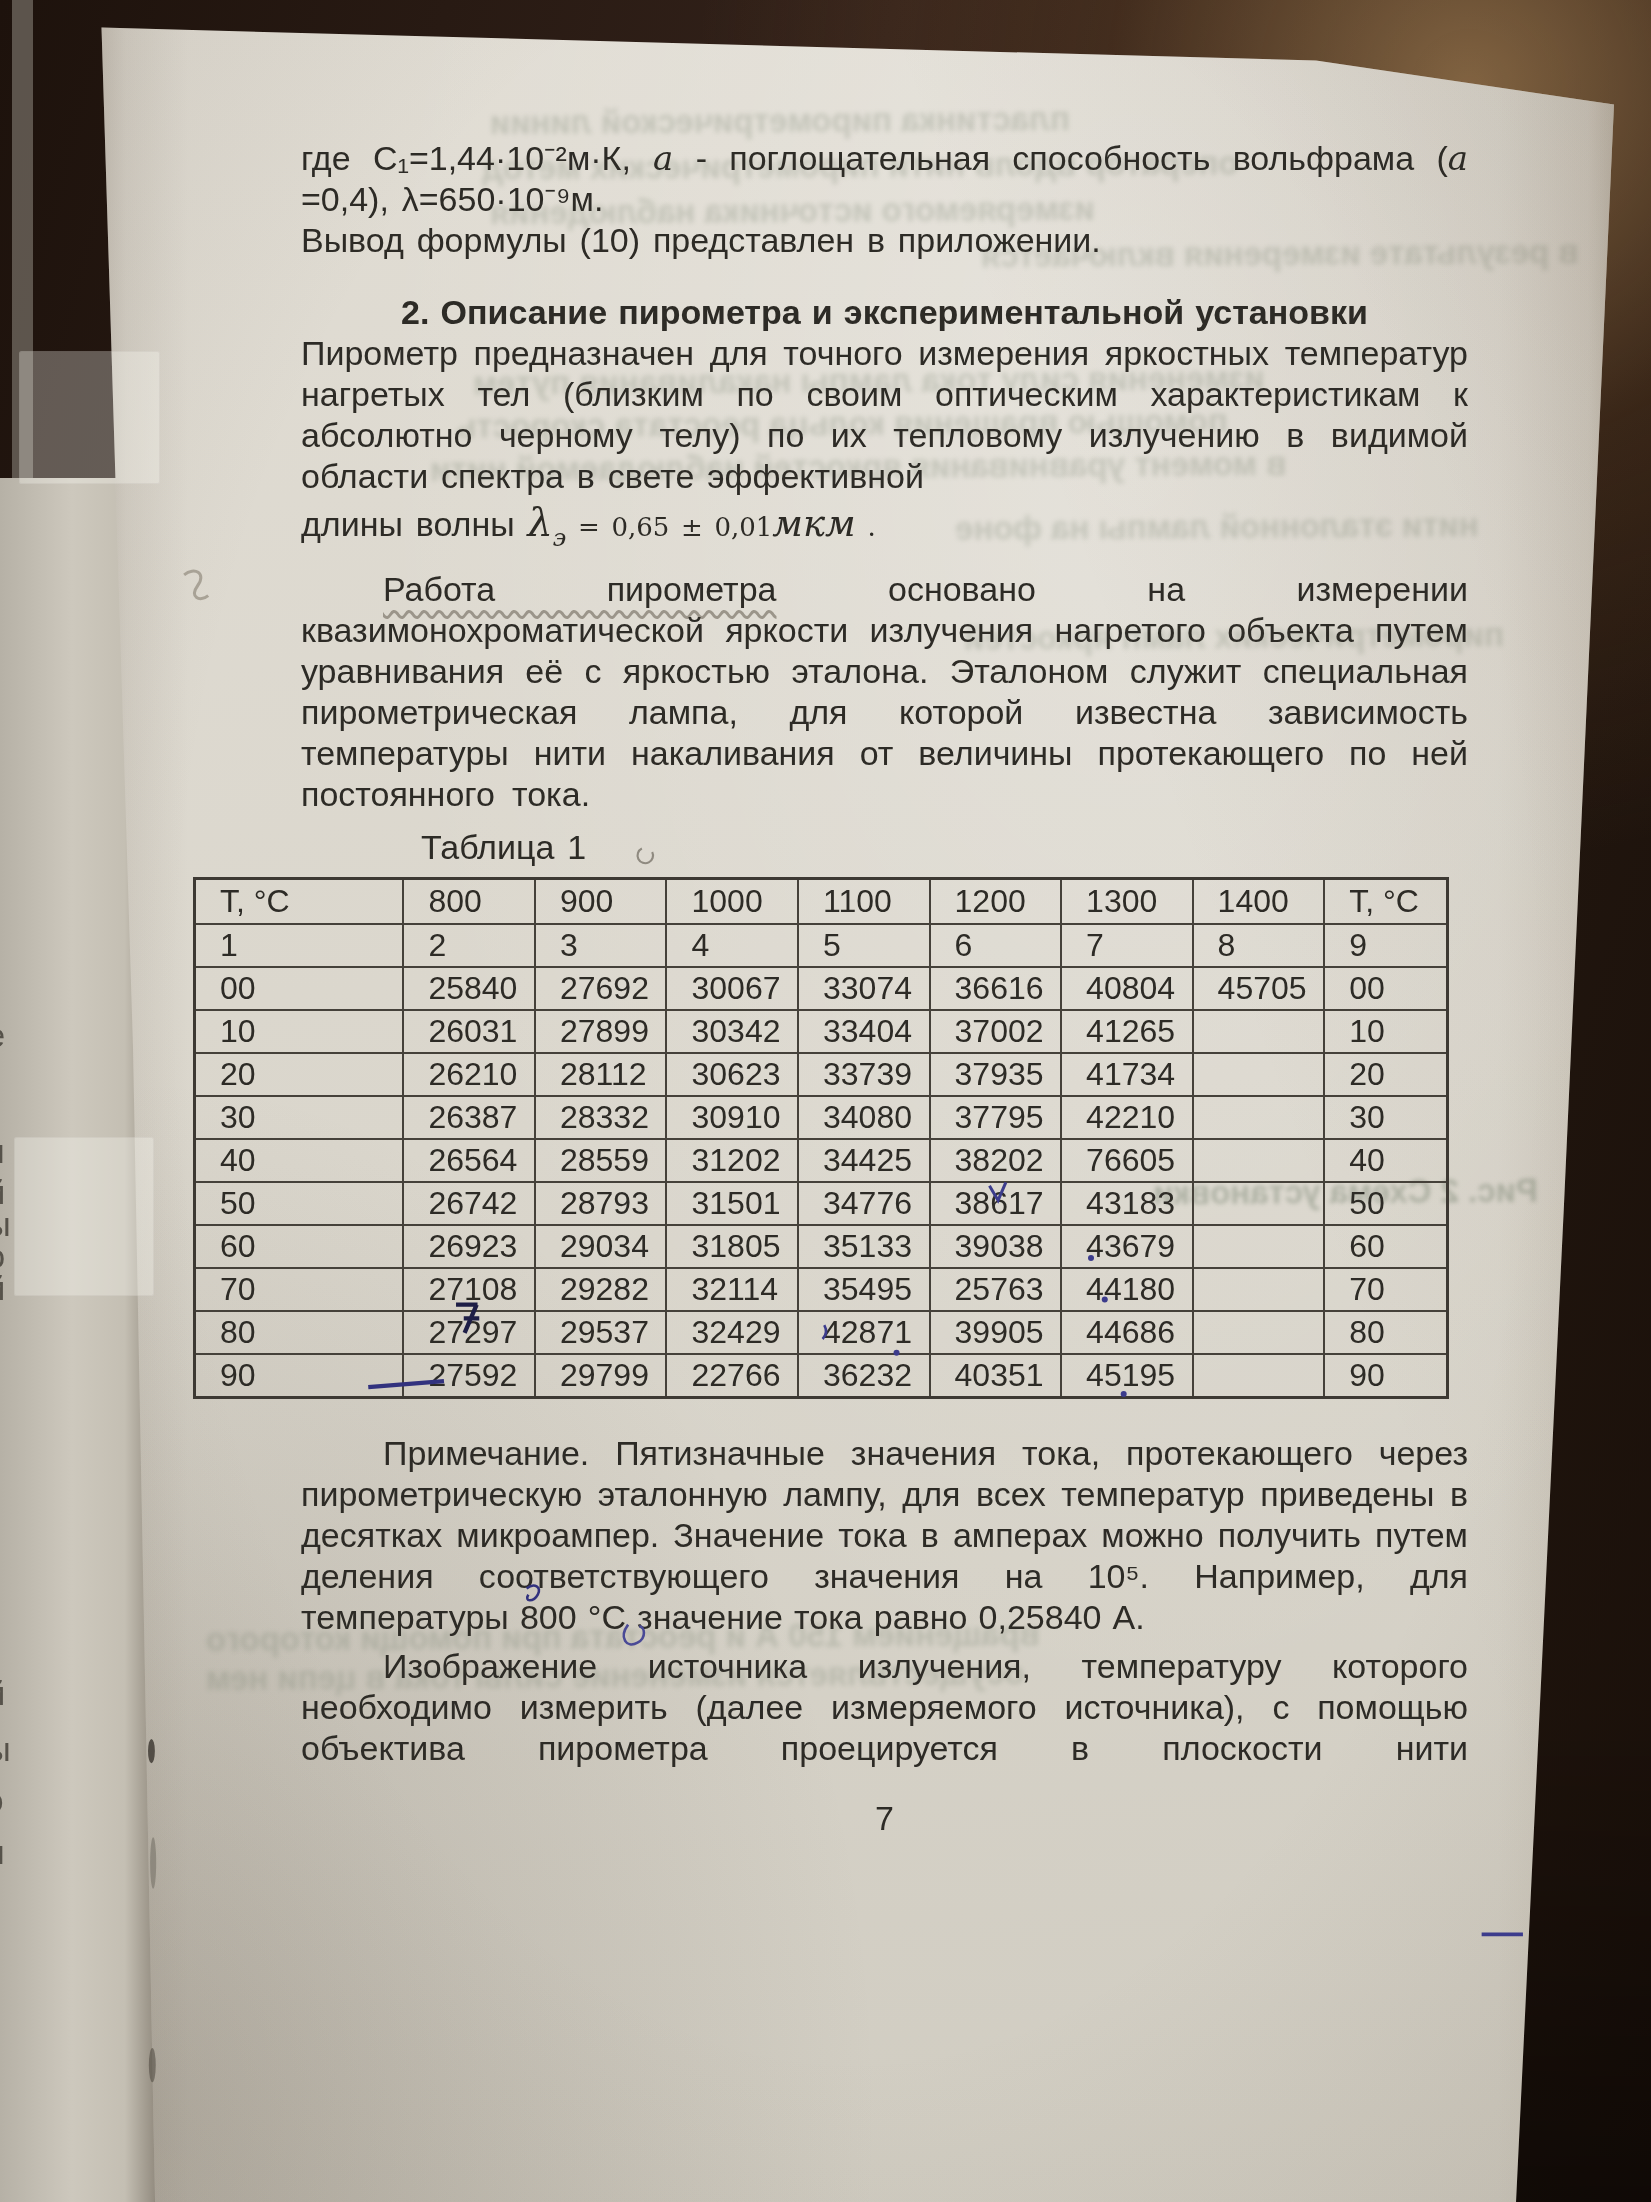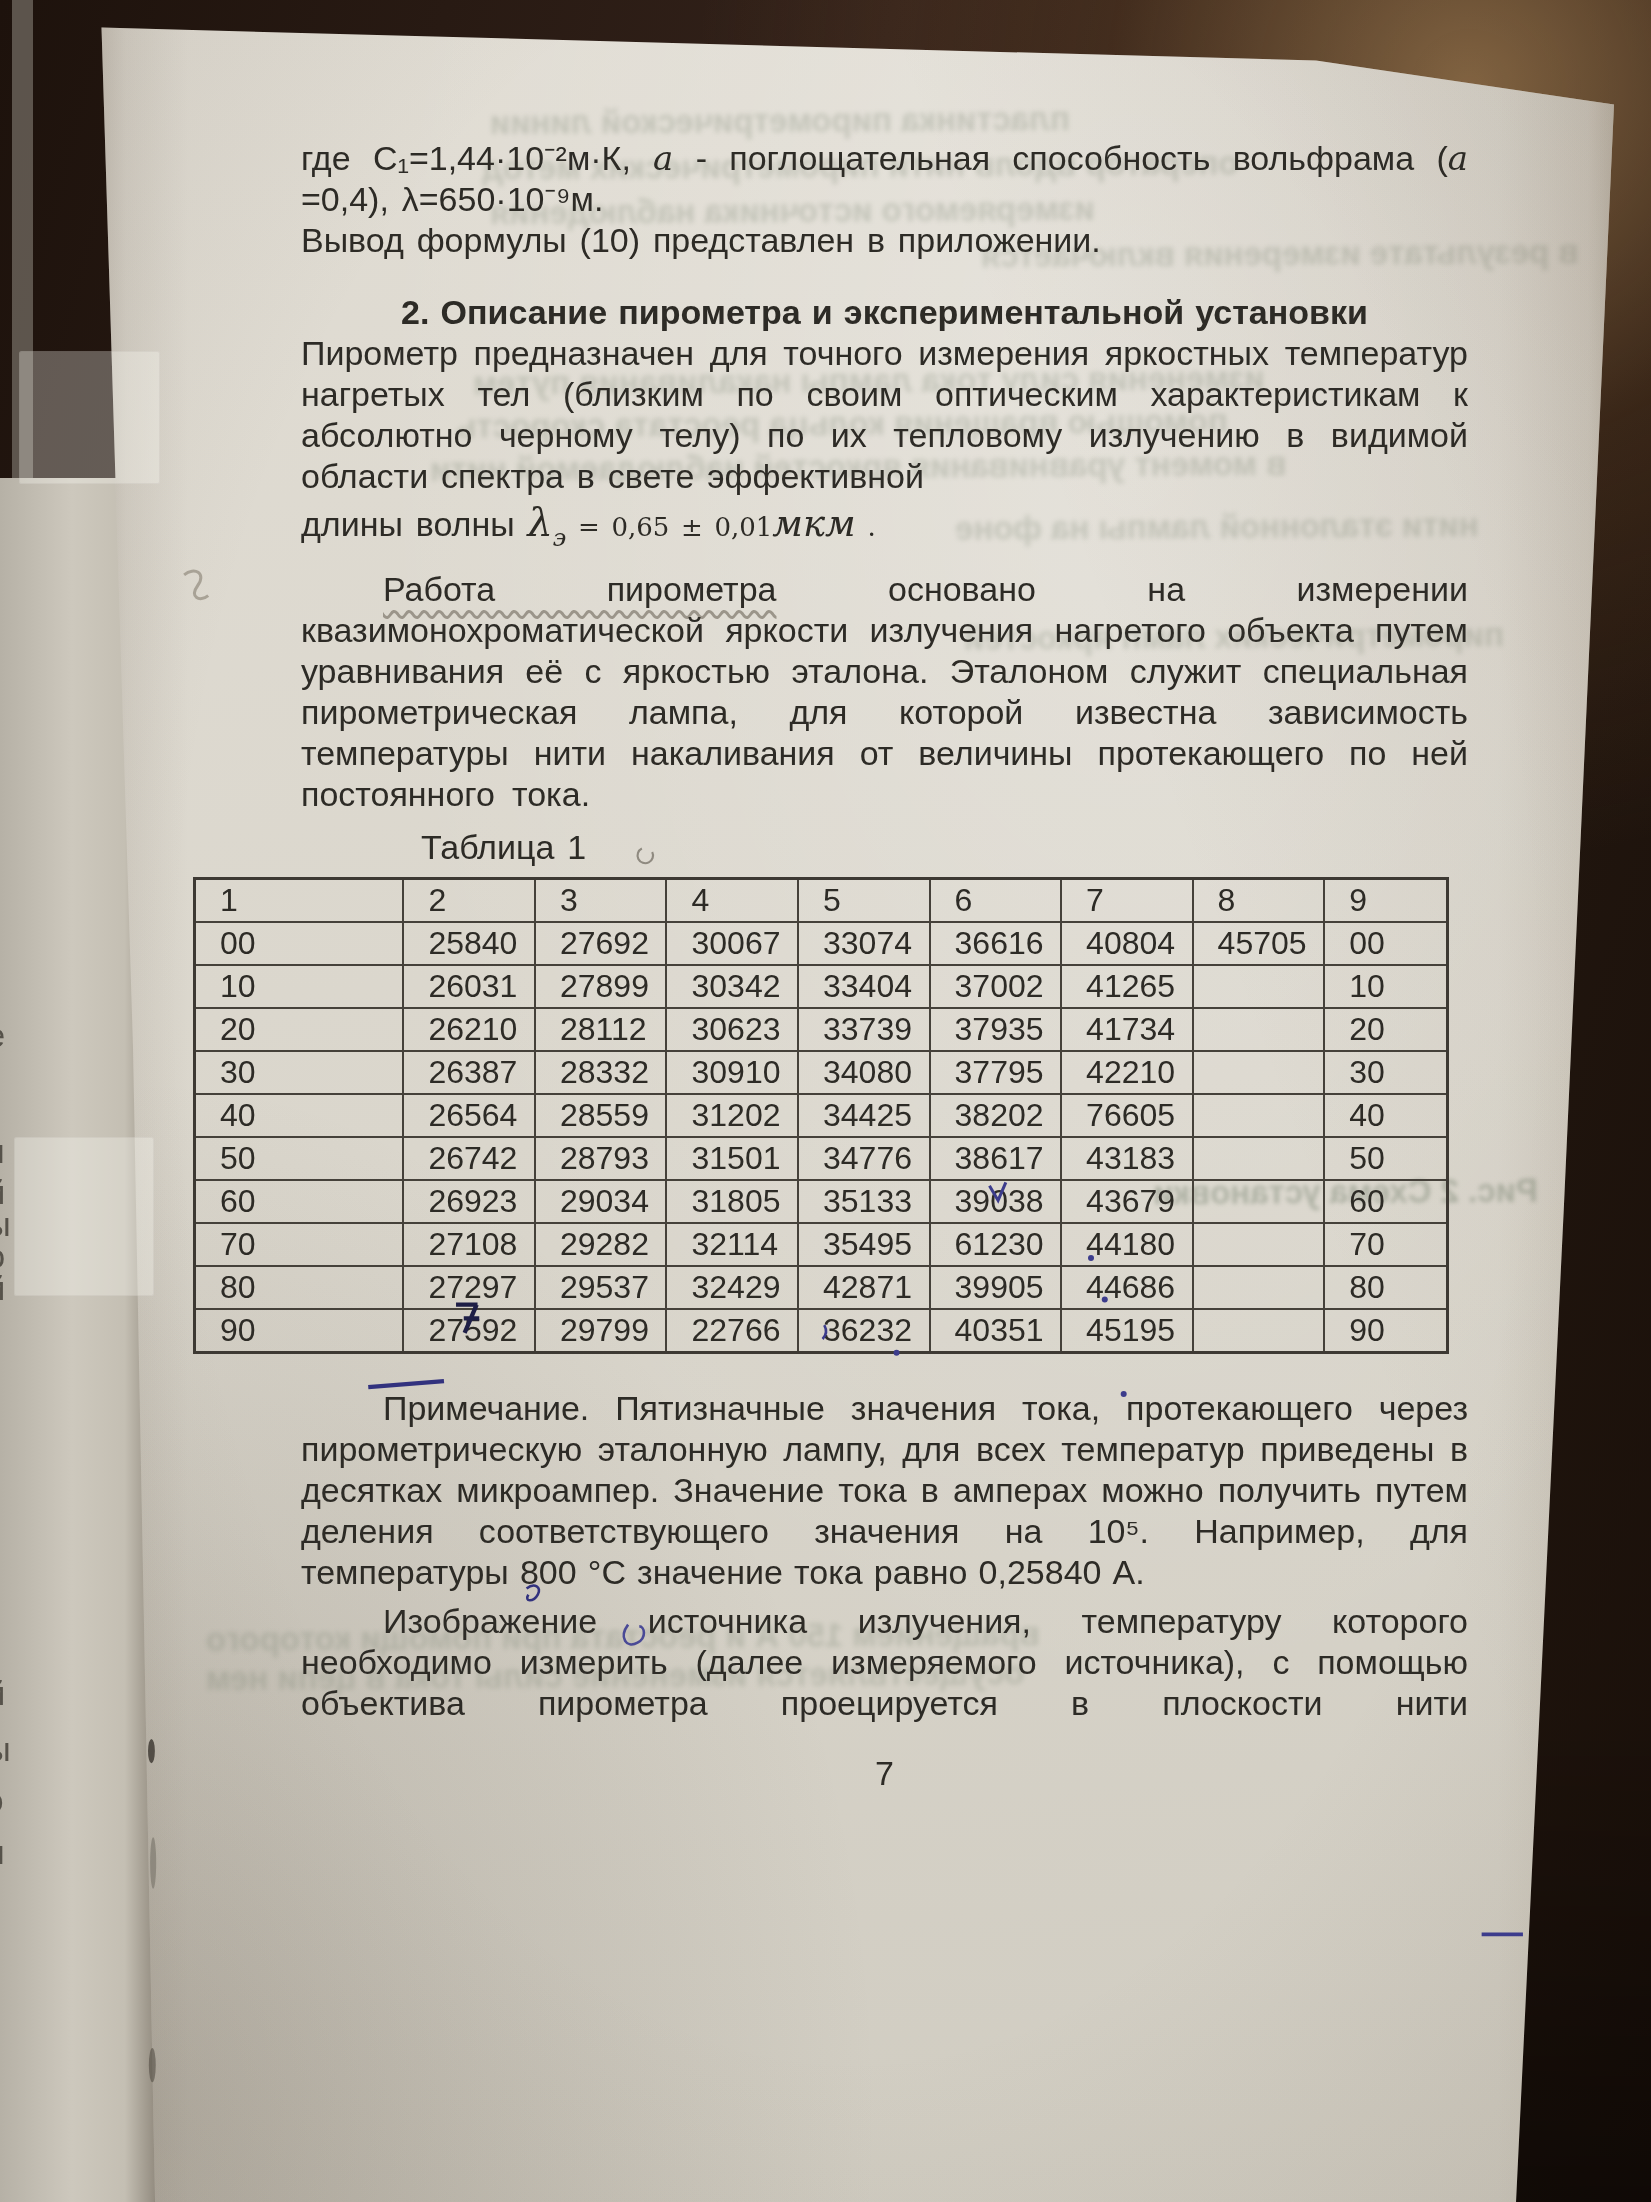--- a/index.html
+++ b/index.html
@@ -139,20 +139,31 @@
           <col class="cn">
           <col class="cn">
           <col class="cn">
           <col class="cn">
         <col class="cn">
           <col class="cn">
           <col class="cn">
           <col class="c9">
       </colgroup>
       <tbody>
+          <tr class="hdr">
+            <td>Т, °С</td>
+            <td>800</td>
+            <td>900</td>
+            <td>1000</td>
+            <td>1100</td>
+            <td>1200</td>
+            <td>1300</td>
+            <td>1400</td>
+            <td>Т, °С</td>
+          </tr>
           <tr class="idx">
             <td>1</td>
             <td>2</td>
             <td>3</td>
             <td>4</td>
             <td>5</td>
             <td>6</td>
             <td>7</td>
             <td>8</td>
             <td>9</td>
@@ -233,21 +244,21 @@
             <td>43679</td>
             <td></td>
             <td>60</td>
           </tr>
           <tr>
             <td>70</td>
             <td>27108</td>
             <td>29282</td>
             <td>32114</td>
             <td>35495</td>
-            <td>61230</td>
+            <td>25763</td>
             <td>44180</td>
             <td></td>
             <td>70</td>
           </tr>
           <tr>
             <td>80</td>
             <td>27297</td>
             <td>29537</td>
             <td>32429</td>
             <td>42871</td>

